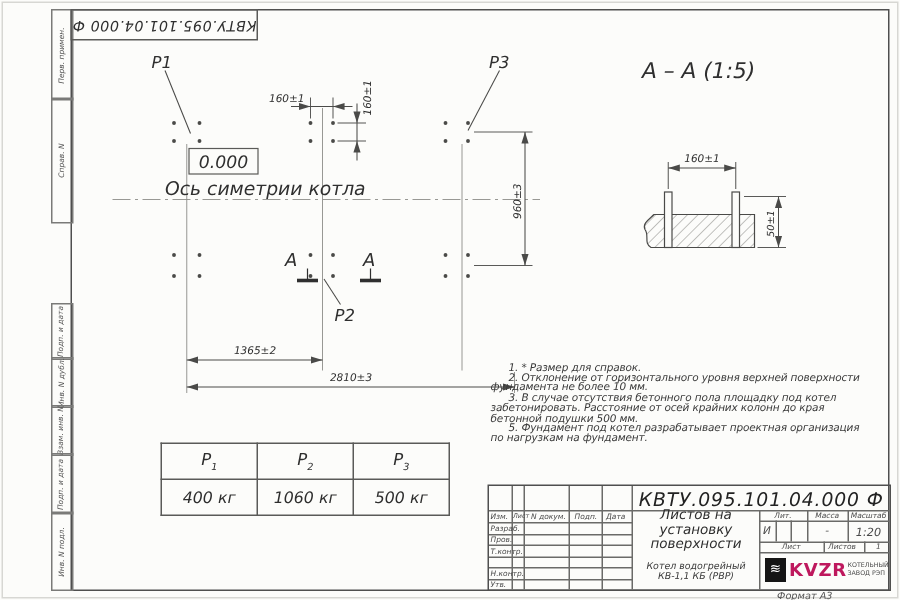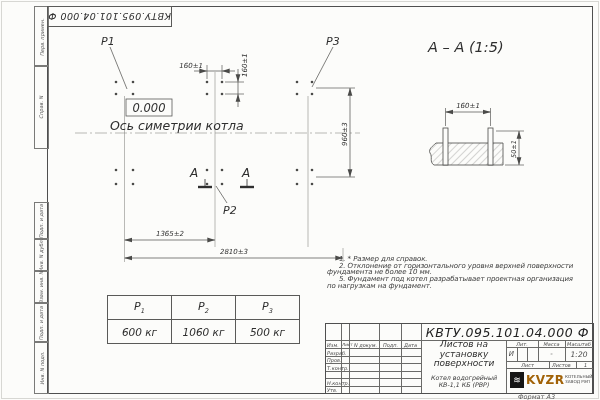--- a/index.html
+++ b/index.html
@@ -10,39 +10,39 @@
   .abs{position:absolute;}
   #sheet-edge{left:1px;top:1px;width:596px;height:396px;border:1px solid #d7d7d3;}
   #frame{left:47px;top:6px;width:544px;height:386px;border:1.2px solid #4f4f4f;}
   
   .vcell{left:34px;width:13px;border:0.8px solid #7a7a78;display:flex;align-items:center;justify-content:center;}
   .vcell span{transform:rotate(-90deg);white-space:nowrap;font-size:5px;font-style:italic;color:#555;}
   
   #topdoc{left:47px;top:6px;width:123px;height:19px;border:0.9px solid #5a5a58;display:flex;align-items:center;justify-content:center;}
   #topdoc span{transform:rotate(180deg);font-size:9.5px;font-style:italic;letter-spacing:0.4px;color:#2e2e2e;white-space:nowrap;}
   
-  #notes{left:327px;top:256px;width:250px;}
+  #notes{left:327px;top:242px;width:250px;}
   #notes p{margin:0;font-size:7px;line-height:6.7px;font-style:italic;color:#3a3a3a;text-indent:12px;letter-spacing:-0.1px;}
   
   #loadtbl{left:107px;top:295px;border-collapse:collapse;}
   #loadtbl td{border:1px solid #5a5a58;width:61px;height:21px;text-align:center;font-style:italic;color:#2e2e2e;}
   #loadtbl .hd{font-size:11px;}
   #loadtbl .vl{font-size:10.5px;}
   #loadtbl sub{font-size:6.5px;}
   
   #tb{left:325px;top:323px;width:267px;height:69px;border:1.2px solid #4f4f4f;font-style:italic;}
   .tlh{position:absolute;height:1px;background:#6a6a68;}
   .tlv{position:absolute;width:1px;background:#6a6a68;}
   .tbt{position:absolute;font-size:5px;color:#4a4a4a;white-space:nowrap;}
   .cent{display:flex;align-items:center;justify-content:center;text-align:center;}
   #tb-docnum{left:96px;top:0;width:171px;height:16px;font-size:12.5px;letter-spacing:0.6px;color:#222;}
   #tb-title{left:96px;top:16px;width:84px;height:29px;font-size:9px;line-height:9.5px;color:#2e2e2e;}
   #tb-prod{left:96px;top:45px;width:84px;height:24px;font-size:6.3px;line-height:7px;color:#3a3a3a;}
   #logo-box{left:184px;top:48px;width:14px;height:16px;background:#151515;color:#fff;font-size:9px;display:flex;align-items:center;justify-content:center;font-style:normal;}
-  #logo-word{left:200px;top:49px;font-size:12px;font-weight:bold;font-style:normal;letter-spacing:0.5px;color:#a16207;}
+  #logo-word{left:200px;top:49px;font-size:12px;font-weight:bold;font-style:normal;letter-spacing:0.5px;color:#be185d;}
   #logo-co{left:239px;top:50px;font-size:4.2px;line-height:5px;font-style:normal;color:#4a4a4a;}
   #fmt{left:518px;top:393px;font-size:6.5px;font-style:italic;color:#555;text-decoration:underline;}
   svg text{font-family:"DejaVu Sans",sans-serif;font-style:italic;fill:#2f2f2f;}
 </style>
 </head>
 <body>
 
 <div id="sheet">
   <div class="abs" id="sheet-edge"></div>
   <div class="abs" id="frame"></div>
@@ -183,32 +183,33 @@
         <line x1="519" y1="131" x2="519" y2="165" marker-start="url(#ar)" marker-end="url(#ar)"></line>
       </g>
       <text x="468" y="108" font-size="7" text-anchor="middle">160±1</text>
       <text transform="translate(516,158) rotate(-90)" font-size="6.5">50±1</text>
     </g>
   </svg>
 
   <div class="abs" id="notes">
     <p>1. * Размер для справок.</p>
     <p>2. Отклонение от горизонтального уровня верхней поверхности фундамента не более 10 мм.</p>
+    <p>3. В случае отсутствия бетонного пола площадку под котел забетонировать. Расстояние от осей крайних колонн до края бетонной подушки 500 мм.</p>
     <p>5. Фундамент под котел разрабатывает проектная организация по нагрузкам на фундамент.</p>
   </div>
 
   <table class="abs" id="loadtbl">
     <tbody>
         <tr>
       <td class="hd"><span>P</span><sub>1</sub></td>
       <td class="hd"><span>P</span><sub>2</sub></td>
       <td class="hd"><span>P</span><sub>3</sub></td>
     </tr>
     <tr>
-      <td class="vl">600 кг</td>
+      <td class="vl">400 кг</td>
       <td class="vl">1060 кг</td>
       <td class="vl">500 кг</td>
     </tr>
   </tbody>
     </table>
 
   <div class="abs" id="tb">
 
     <div class="tlh" style="top:16px;left:0;width:267px;"></div>
     <div class="tlh" style="top:24px;left:0;width:96px;"></div>

